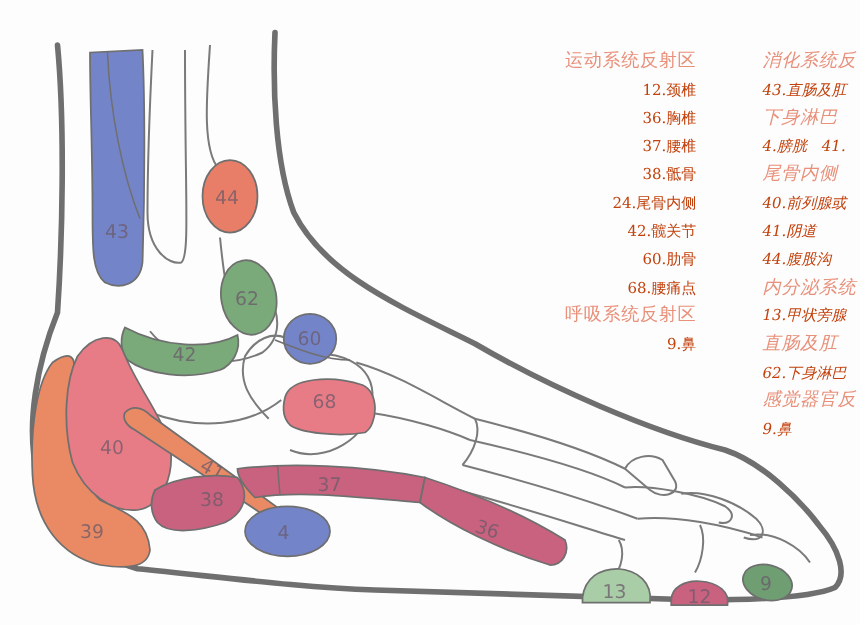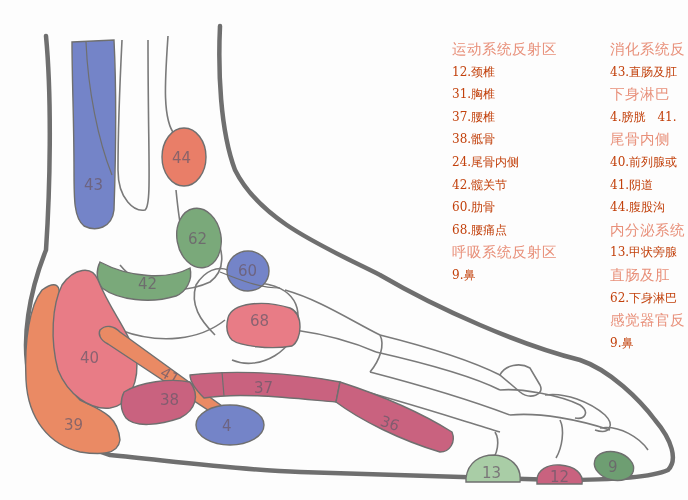--- a/index.html
+++ b/index.html
@@ -2,22 +2,22 @@
 <html><head>
 <meta charset="utf-8">
 <style>
   html, body { margin:0; padding:0; background:#ffffff; }
   #canvas { position:relative; width:688px; height:500px; overflow:hidden; background:#fdfdfd; font-family:"DejaVu Serif", serif; }
   svg.foot { position:absolute; left:0; top:0; width:688px; height:500px; }
   .zone-label { font-family:"DejaVu Sans", sans-serif; font-size:15px; fill:#6b5a6a; opacity:0.75; }
   .legend { position:absolute; font-size:12px; line-height:22.6px; color:#777; white-space:nowrap; }
   .legend .hdr { color:#e8907a; font-size:14.5px; letter-spacing:0.5px; }
   .legend .itm { color:#c2410c; }
-  #legend-left { left:452px; top:38px; }
-  #legend-right { left:610px; top:38px; }
+  #legend-left { left:452px; top:38px;text-align:right; }
+  #legend-right { left:610px; top:38px;font-style:italic; }
 </style>
 </head>
 <body>
 
 <div id="canvas">
 
   <svg class="foot" viewBox="0 0 688 500" xmlns="http://www.w3.org/2000/svg">
 
     <path d="M46,36 C52,100 50,190 46,250 C30,290 20,340 30,380 C40,420 75,445 110,455 C180,462 240,470 300,472 C380,474 470,478 560,480 C610,480 650,478 668,470 C678,460 672,440 655,420 C640,400 610,370 580,360 C520,345 440,310 380,275 C320,245 260,220 235,170 C220,130 218,70 220,26" fill="none" stroke="#6f6f6f" stroke-width="4.5" stroke-linecap="round"></path>
 
@@ -94,21 +94,21 @@
     <path d="M537,480 C537,470 548,464 560,465 C575,466 584,474 582,484 L537,484 Z" fill="#c9627f" stroke="#6f6f6f" stroke-width="1.4"></path>
     <text class="zone-label" x="550" y="482">12</text>
 
     <ellipse cx="614" cy="466" rx="20" ry="14" fill="#6e9e72" stroke="#6f6f6f" stroke-width="1.4" transform="rotate(15 614 466)"></ellipse>
     <text class="zone-label" x="608" y="472">9</text>
   </svg>
 
   <div class="legend" id="legend-left">
     <div class="hdr">运动系统反射区</div>
     <div class="itm">12.颈椎</div>
-    <div class="itm">31.胸椎</div>
+    <div class="itm">36.胸椎</div>
     <div class="itm">37.腰椎</div>
     <div class="itm">38.骶骨</div>
     <div class="itm">24.尾骨内侧</div>
     <div class="itm">42.髋关节</div>
     <div class="itm">60.肋骨</div>
     <div class="itm">68.腰痛点</div>
     <div class="hdr">呼吸系统反射区</div>
     <div class="itm">9.鼻</div>
   </div>
 

